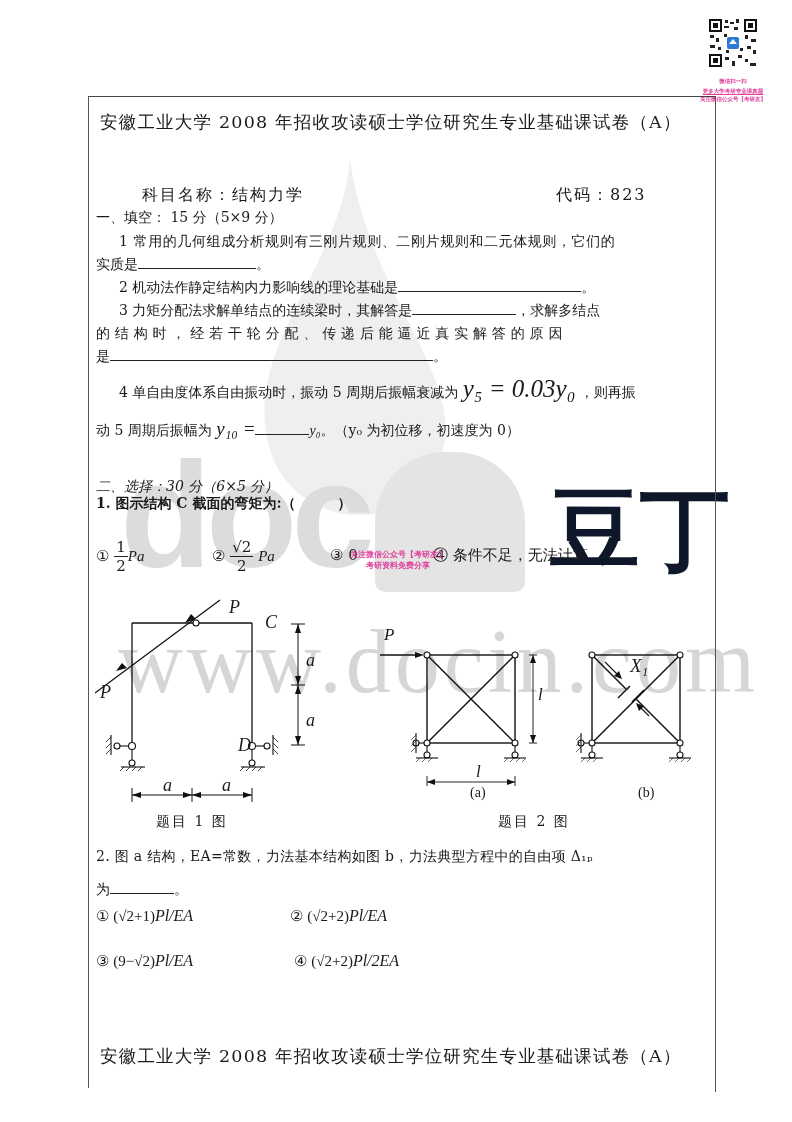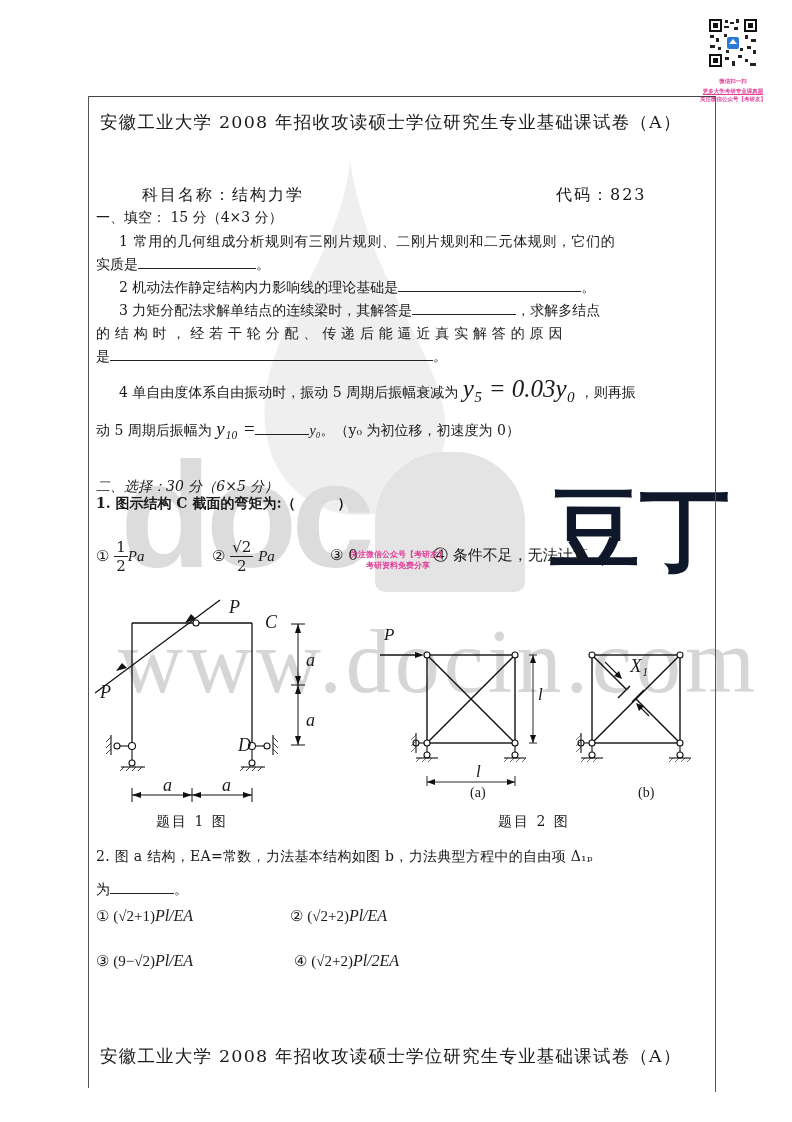--- a/index.html
+++ b/index.html
@@ -80,21 +80,21 @@
 <div class="abs qr-cap" style="left:686px;top:96px;width:94px;">关注微信公众号【考研友】</div>
 
 <div class="abs frame-top"></div>
 <div class="abs frame-left"></div>
 <div class="abs frame-right"></div>
 
 <div class="abs title" style="left:100px;top:110px;">安徽工业大学 2008 年招收攻读硕士学位研究生专业基础课试卷（A）</div>
 <div class="abs subj" style="left:142px;top:153px;">科目名称：结构力学</div>
 <div class="abs subj" style="left:556px;top:153px;">代码：823</div>
 
-<div class="abs txt" style="left:96px;top:206px;">一、填空： 15 分（4×3 分）</div>
+<div class="abs txt" style="left:96px;top:206px;">一、填空： 15 分（5×9 分）</div>
 <div class="abs txt" style="left:119px;top:230px;letter-spacing:0.6px;">1 常用的几何组成分析规则有三刚片规则、二刚片规则和二元体规则，它们的</div>
 <div class="abs txt" style="left:96px;top:253px;">
   <span>实质是</span><span class="blank" style="width:118px;"></span><span>。</span>
 </div>
 <div class="abs txt" style="left:119px;top:276px;">
   <span>2 机动法作静定结构内力影响线的理论基础是</span><span class="blank" style="width:183px;"></span><span>。</span>
 </div>
 <div class="abs txt" style="left:119px;top:299px;">
   <span>3 力矩分配法求解单结点的连续梁时，其解答是</span><span class="blank" style="width:104px;"></span><span>，求解多结点</span>
 </div>

